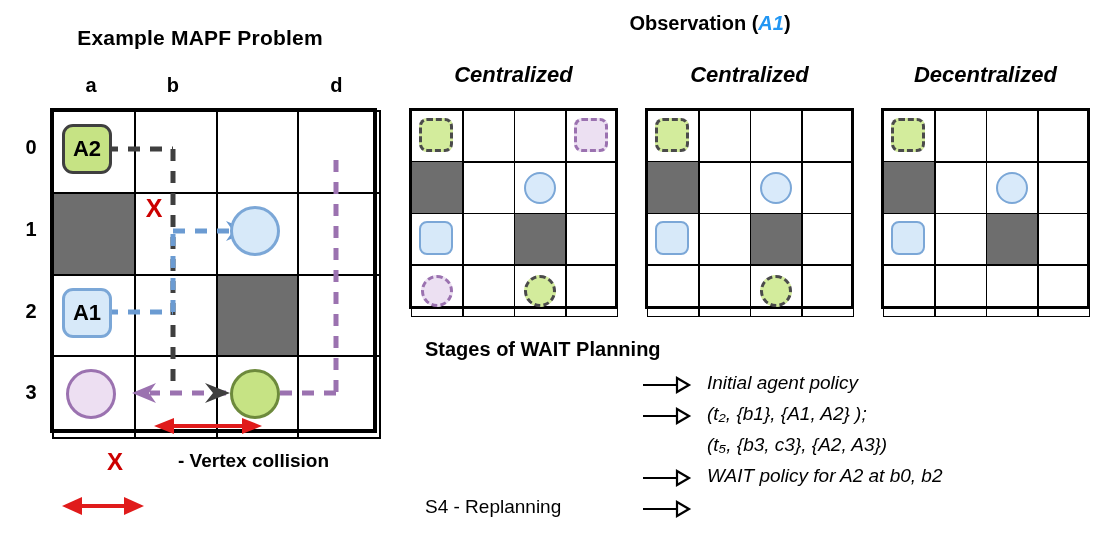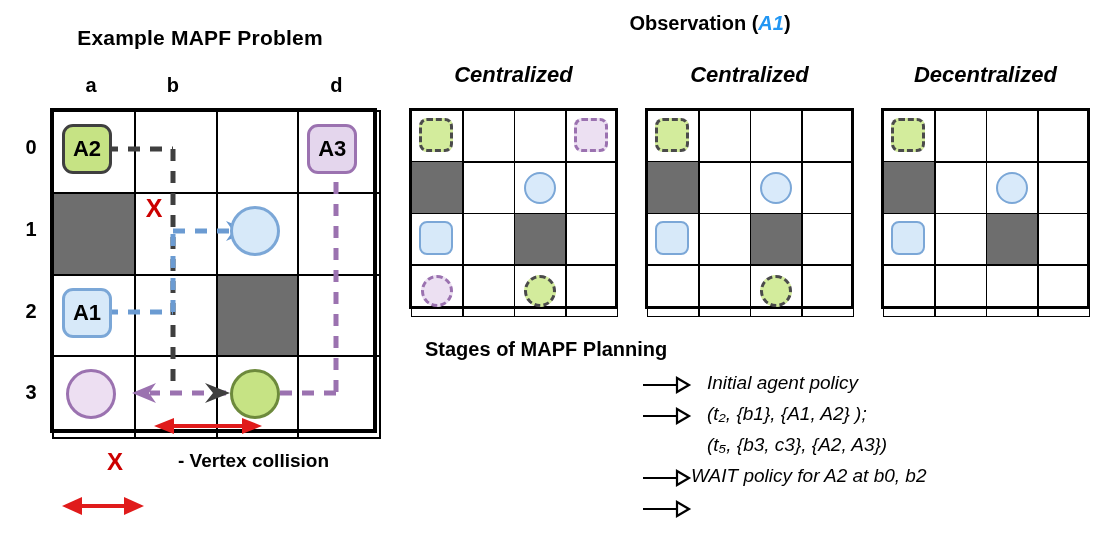--- a/index.html
+++ b/index.html
@@ -147,23 +147,20 @@
   <g stroke="#e01b1b" stroke-width="4">
     <line x1="116" y1="318" x2="200" y2="318"></line>
   </g>
   <polygon points="104,318 124,310 124,326" fill="#e01b1b"></polygon>
   <polygon points="212,318 192,310 192,326" fill="#e01b1b"></polygon>
 </svg>
 
 <div class="abs" id="grid-contents" style="left:50px;top:108px;width:327px;height:325px;">
     <div class="agent-box ab-green" style="left: 12px; top: 16px;">
       <span>A2</span>
-    </div>
-    <div class="agent-box ab-purple" style="left: 257.25px; top: 16px;">
-      <span>A3</span>
     </div>
     <div class="agent-box ab-blue" style="left: 12px; top: 179.5px;">
       <span>A1</span>
     </div>
     <div class="goal-circle gc-blue" style="left: 179.5px; top: 97.75px;"></div>
     <div class="goal-circle gc-purple" style="left: 16px; top: 261.25px;"></div>
     <div class="goal-circle gc-green" style="left: 179.5px; top: 261.25px;"></div>
     <div class="xmark" style="left: 95.75px; top: 85.75px; color: rgb(204, 0, 0);">X</div>
   </div>
 
@@ -254,21 +251,21 @@
       <div class="og-cell" style="left: 50px; top: 101.5px; width: 53px; height: 53px;"></div>
       <div class="og-cell blocked" style="left: 101.5px; top: 101.5px; width: 53px; height: 53px;"></div>
       <div class="og-cell" style="left: 153px; top: 101.5px; width: 53px; height: 53px;"></div>
       <div class="og-cell" style="left: -1.5px; top: 153px; width: 53px; height: 53px;"></div>
       <div class="og-cell" style="left: 50px; top: 153px; width: 53px; height: 53px;"></div>
       <div class="og-cell" style="left: 101.5px; top: 153px; width: 53px; height: 53px;"></div>
       <div class="og-cell" style="left: 153px; top: 153px; width: 53px; height: 53px;"></div>
     </div>
   </div>
 
-<div class="abs" id="stages-title">Stages of MAPF Planning</div>
+<div class="abs" id="stages-title">Stages of WAIT Planning</div>
 <div class="abs" id="stages">
     <div class="st-row">
       <div class="st-arrow" style="left: 218px;">
         <svg width="48" height="20" viewBox="0 0 48 20" style="margin-top:3px">
           <line x1="0" y1="10" x2="34" y2="10" stroke="#000" stroke-width="2.2"></line>
           <polygon points="34,3 46,10 34,17" fill="none" stroke="#000" stroke-width="2.2"></polygon>
         </svg>
       </div>
       <div class="st-val" style="left: 282px;">Initial agent policy</div>
     </div>
@@ -285,23 +282,24 @@
       <div class="st-label"></div>
       <div class="st-val" style="left: 282px;">(t₅, {b3, c3}, {A2, A3})</div>
     </div>
     <div class="st-row">
       <div class="st-arrow" style="left: 218px;">
         <svg width="48" height="20" viewBox="0 0 48 20" style="margin-top:3px">
           <line x1="0" y1="10" x2="34" y2="10" stroke="#000" stroke-width="2.2"></line>
           <polygon points="34,3 46,10 34,17" fill="none" stroke="#000" stroke-width="2.2"></polygon>
         </svg>
       </div>
-      <div class="st-val" style="left: 266px;">WAIT policy for A2 at b0, b2</div>
-    </div>
-    <div class="st-row">
+      <div class="st-val" style="left: 282px;">WAIT policy for A2 at b0, b2</div>
+    </div>
+    <div class="st-row">
+      <div class="st-label">S4 - Replanning</div>
       <div class="st-arrow" style="left: 218px;">
         <svg width="48" height="20" viewBox="0 0 48 20" style="margin-top:3px">
           <line x1="0" y1="10" x2="34" y2="10" stroke="#000" stroke-width="2.2"></line>
           <polygon points="34,3 46,10 34,17" fill="none" stroke="#000" stroke-width="2.2"></polygon>
         </svg>
       </div>
     </div>
   </div>
 
 </body></html>

